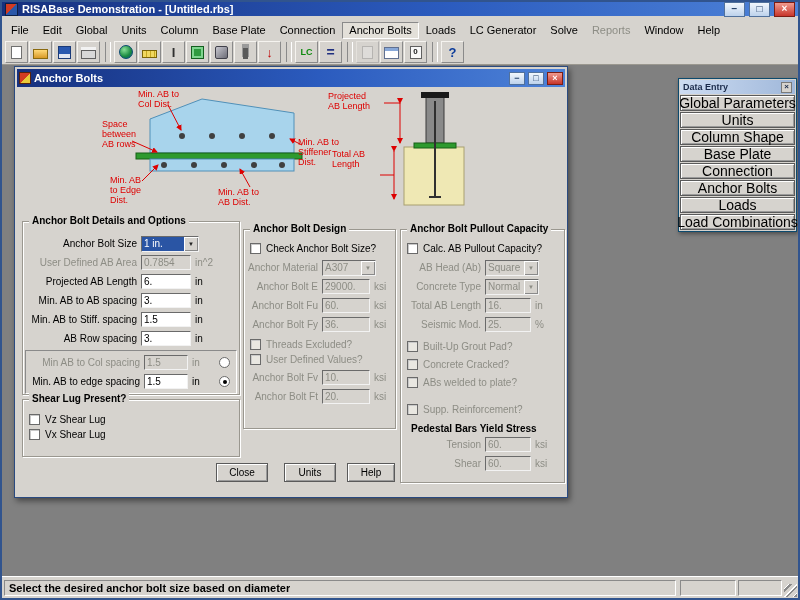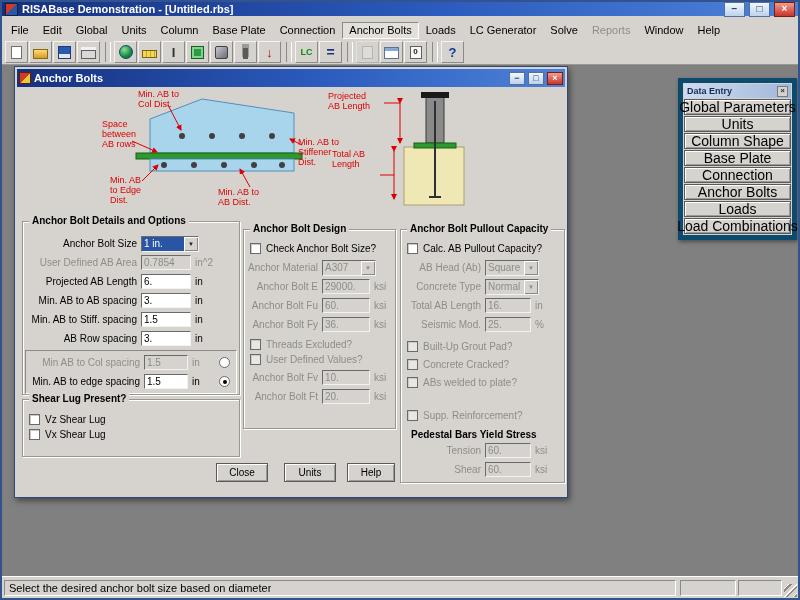--- a/index.html
+++ b/index.html
@@ -86,30 +86,30 @@
   .cb{width:11px;height:11px;background:#fff;border:1px solid #6a6a6a;box-shadow:inset 1px 1px 0 #c9c9c9;flex:none}
   .cb.disb{background:#e9e7e1}
   .cblabel{white-space:nowrap}
   .rad{width:11px;height:11px;border-radius:50%;background:#fff;border:1px solid #6a6a6a;position:relative;flex:none}
   .rad.sel::after{content:"";position:absolute;left:3px;top:3px;width:4px;height:4px;border-radius:50%;background:#000}
   .inner-sunken{margin:3px 2px 0 2px;border:1px solid;border-color:#8a8a8a #fff #fff #8a8a8a;padding:1px 0 3px}
   .btn{position:absolute;background:#d6d3ce;border:1px solid #5a5a5a;box-shadow:inset 1px 1px 0 #fff,inset -1px -1px 0 #9a9a9a;display:flex;align-items:center;justify-content:center;font-size:10px}
   .pedestal-title{font-weight:bold;margin:8px 0 0 10px;white-space:nowrap}
 
   
-  .de-panel{position:absolute;left:676px;top:13px;width:119px;background:#d6d3ce;border:5px solid #0c4a6e;box-shadow:1px 2px 4px rgba(0,0,0,.4);padding:1px}
+  .de-panel{position:absolute;left:676px;top:13px;width:119px;background:#d6d3ce;border:1px solid #0c4a6e;box-shadow:1px 2px 4px rgba(0,0,0,.4);padding:1px}
   .de-caption{height:14px;background:linear-gradient(to right,#cddcf2,#a0b8da);display:flex;align-items:center;padding:0 3px;font-size:9px;font-weight:bold;color:#1a2a4a}
   .de-caption .spacer{flex:1}
   .de-close{width:11px;height:11px;display:flex;align-items:center;justify-content:center;background:#d6d3ce;border:1px solid #7a7a7a;font-size:8px;line-height:1}
   .de-btn{height:16px;margin-top:1px;background:#d6d3ce;border:1px solid #5a5a5a;box-shadow:inset 1px 1px 0 #fff,inset -1px -1px 0 #9a9a9a;display:flex;align-items:center;justify-content:center;font-size:14px;white-space:nowrap}
 
   
   .statusbar{position:absolute;left:0;right:0;bottom:0;height:22px;background:#d6d3ce;border-top:1px solid #fff}
   .status-panel{position:absolute;top:3px;height:16px;border:1px solid;border-color:#8a8a8a #fff #fff #8a8a8a;display:flex;align-items:center;padding:0 4px}
-  .status-text{font-weight:normal;white-space:nowrap;overflow:hidden}
+  .status-text{font-weight:bold;white-space:nowrap;overflow:hidden}
   .grip{position:absolute;right:1px;bottom:1px;width:13px;height:13px;
     background:repeating-linear-gradient(135deg,transparent 0 3px,#fff 3px 4px,#8a8a8a 4px 6px)}
 </style>
 </head>
 <body>
 
 <div id="app">
 
   <div class="titlebar">
     <span class="app-icon"></span>
@@ -411,21 +411,21 @@
             <span class="cblabel dis">Built-Up Grout Pad?</span>
           </div>
           <div class="cbrow" style="margin-top:7px">
             <span class="cb disb"></span>
             <span class="cblabel dis">Concrete Cracked?</span>
           </div>
           <div class="cbrow" style="margin-top:7px">
             <span class="cb disb"></span>
             <span class="cblabel dis">ABs welded to plate?</span>
           </div>
-          <div class="cbrow" style="margin-top:22px">
+          <div class="cbrow" style="margin-top:16px">
             <span class="cb disb"></span>
             <span class="cblabel dis">Supp. Reinforcement?</span>
           </div>
           <div class="pedestal-title">Pedestal Bars Yield Stress</div>
           <div class="frow">
             <div class="flabel w82 dis">Tension</div>
             <div class="field disf w46">60.</div>
             <div class="funit dis">ksi</div>
           </div>
           <div class="frow">

